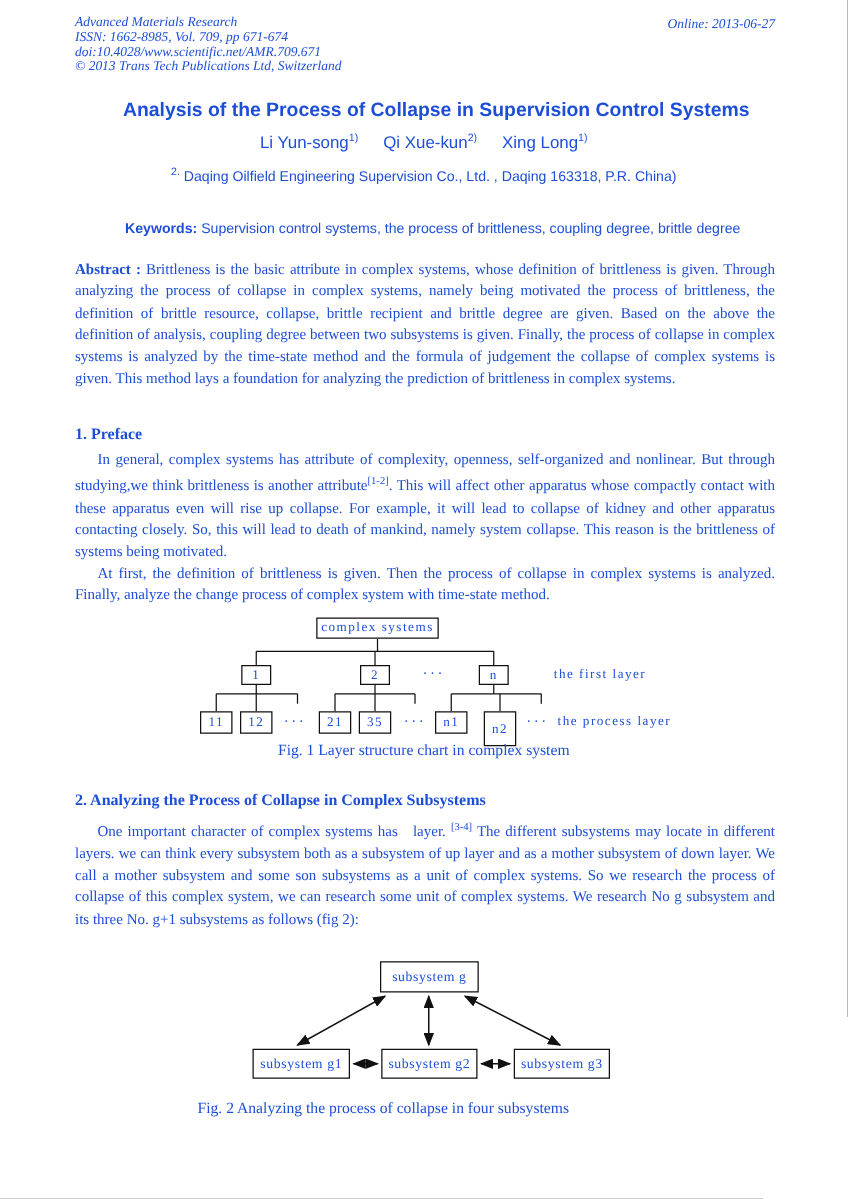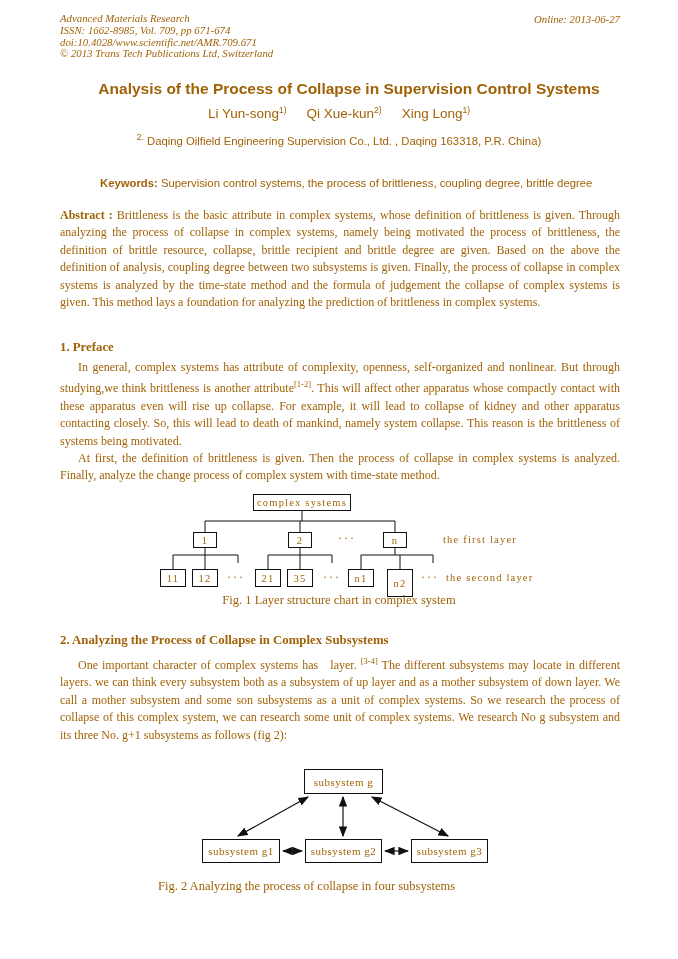--- a/index.html
+++ b/index.html
@@ -1,19 +1,19 @@
 <!DOCTYPE html>
 <html><head>
 <meta charset="utf-8">
 <style>
   * { margin:0; padding:0; box-sizing:border-box; }
   html,body { background:#888; }
   .page {
     position:relative; width:678px; height:959px; margin:0 auto;
-    background:#ffffff; color:#a16207;
+    background:#ffffff; color:#1d4ed8;
     font-family:"Liberation Serif", serif;
     overflow:hidden;
   }
   
   .hdr-left { position:absolute; left:60px; top:13px; font-style:italic; font-size:10.8px; line-height:11.8px; }
   .hdr-right { position:absolute; right:58px; top:13px; font-style:italic; font-size:10.8px; }
   
   .title { position:absolute; top:80px; left:0; width:100%; text-align:center;
            font-family:"Liberation Sans", sans-serif; font-weight:bold; font-size:15.5px;padding-left:20px; }
   .authors { position:absolute; top:104px; left:0; width:100%; text-align:center;
@@ -121,21 +121,21 @@
     <span class="flabel" style="left:288px; top:42px;">the first layer</span>
     <div class="nbox" style="left:5px;   top:77px; width:26px; height:18px;">11</div>
     <div class="nbox" style="left:37px;  top:77px; width:26px; height:18px;">12</div>
     <span class="dots" style="left:72px; top:78px;">···</span>
     <div class="nbox" style="left:100px; top:77px; width:26px; height:18px;">21</div>
     <div class="nbox" style="left:132px; top:77px; width:26px; height:18px;">35</div>
     <span class="dots" style="left:168px; top:78px;">···</span>
     <div class="nbox" style="left:193px; top:77px; width:26px; height:18px;">n1</div>
     <div class="nbox" style="left:232px; top:77px; width:26px; height:28px;">n2</div>
     <span class="dots" style="left:266px; top:78px;">···</span>
-    <span class="flabel" style="left:291px; top:80px;">the second layer</span>
+    <span class="flabel" style="left:291px; top:80px;">the process layer</span>
   </div>
   <div class="fig-caption fig1-caption">Fig. 1 Layer structure chart in complex system</div>
 
   <h2 class="sec-heading s2-heading">2. Analyzing the Process of Collapse in Complex Subsystems</h2>
   <div class="s2-body bodytext">
     <p><span>One important character of complex systems has &nbsp;&nbsp;layer. </span><span class="cite">[3-4]</span><span> The different subsystems may locate in different layers. we can think every subsystem both as a subsystem of up layer and as a mother subsystem of down layer. We call a mother subsystem and some son subsystems as a unit of complex systems. So we research the process of collapse of this complex system, we can research some unit of complex systems. We research No g subsystem and its three No. g+1 subsystems as follows (fig 2):</span></p>
   </div>
 
   <div class="fig2">
     <svg width="330" height="112" viewBox="0 0 330 112">

